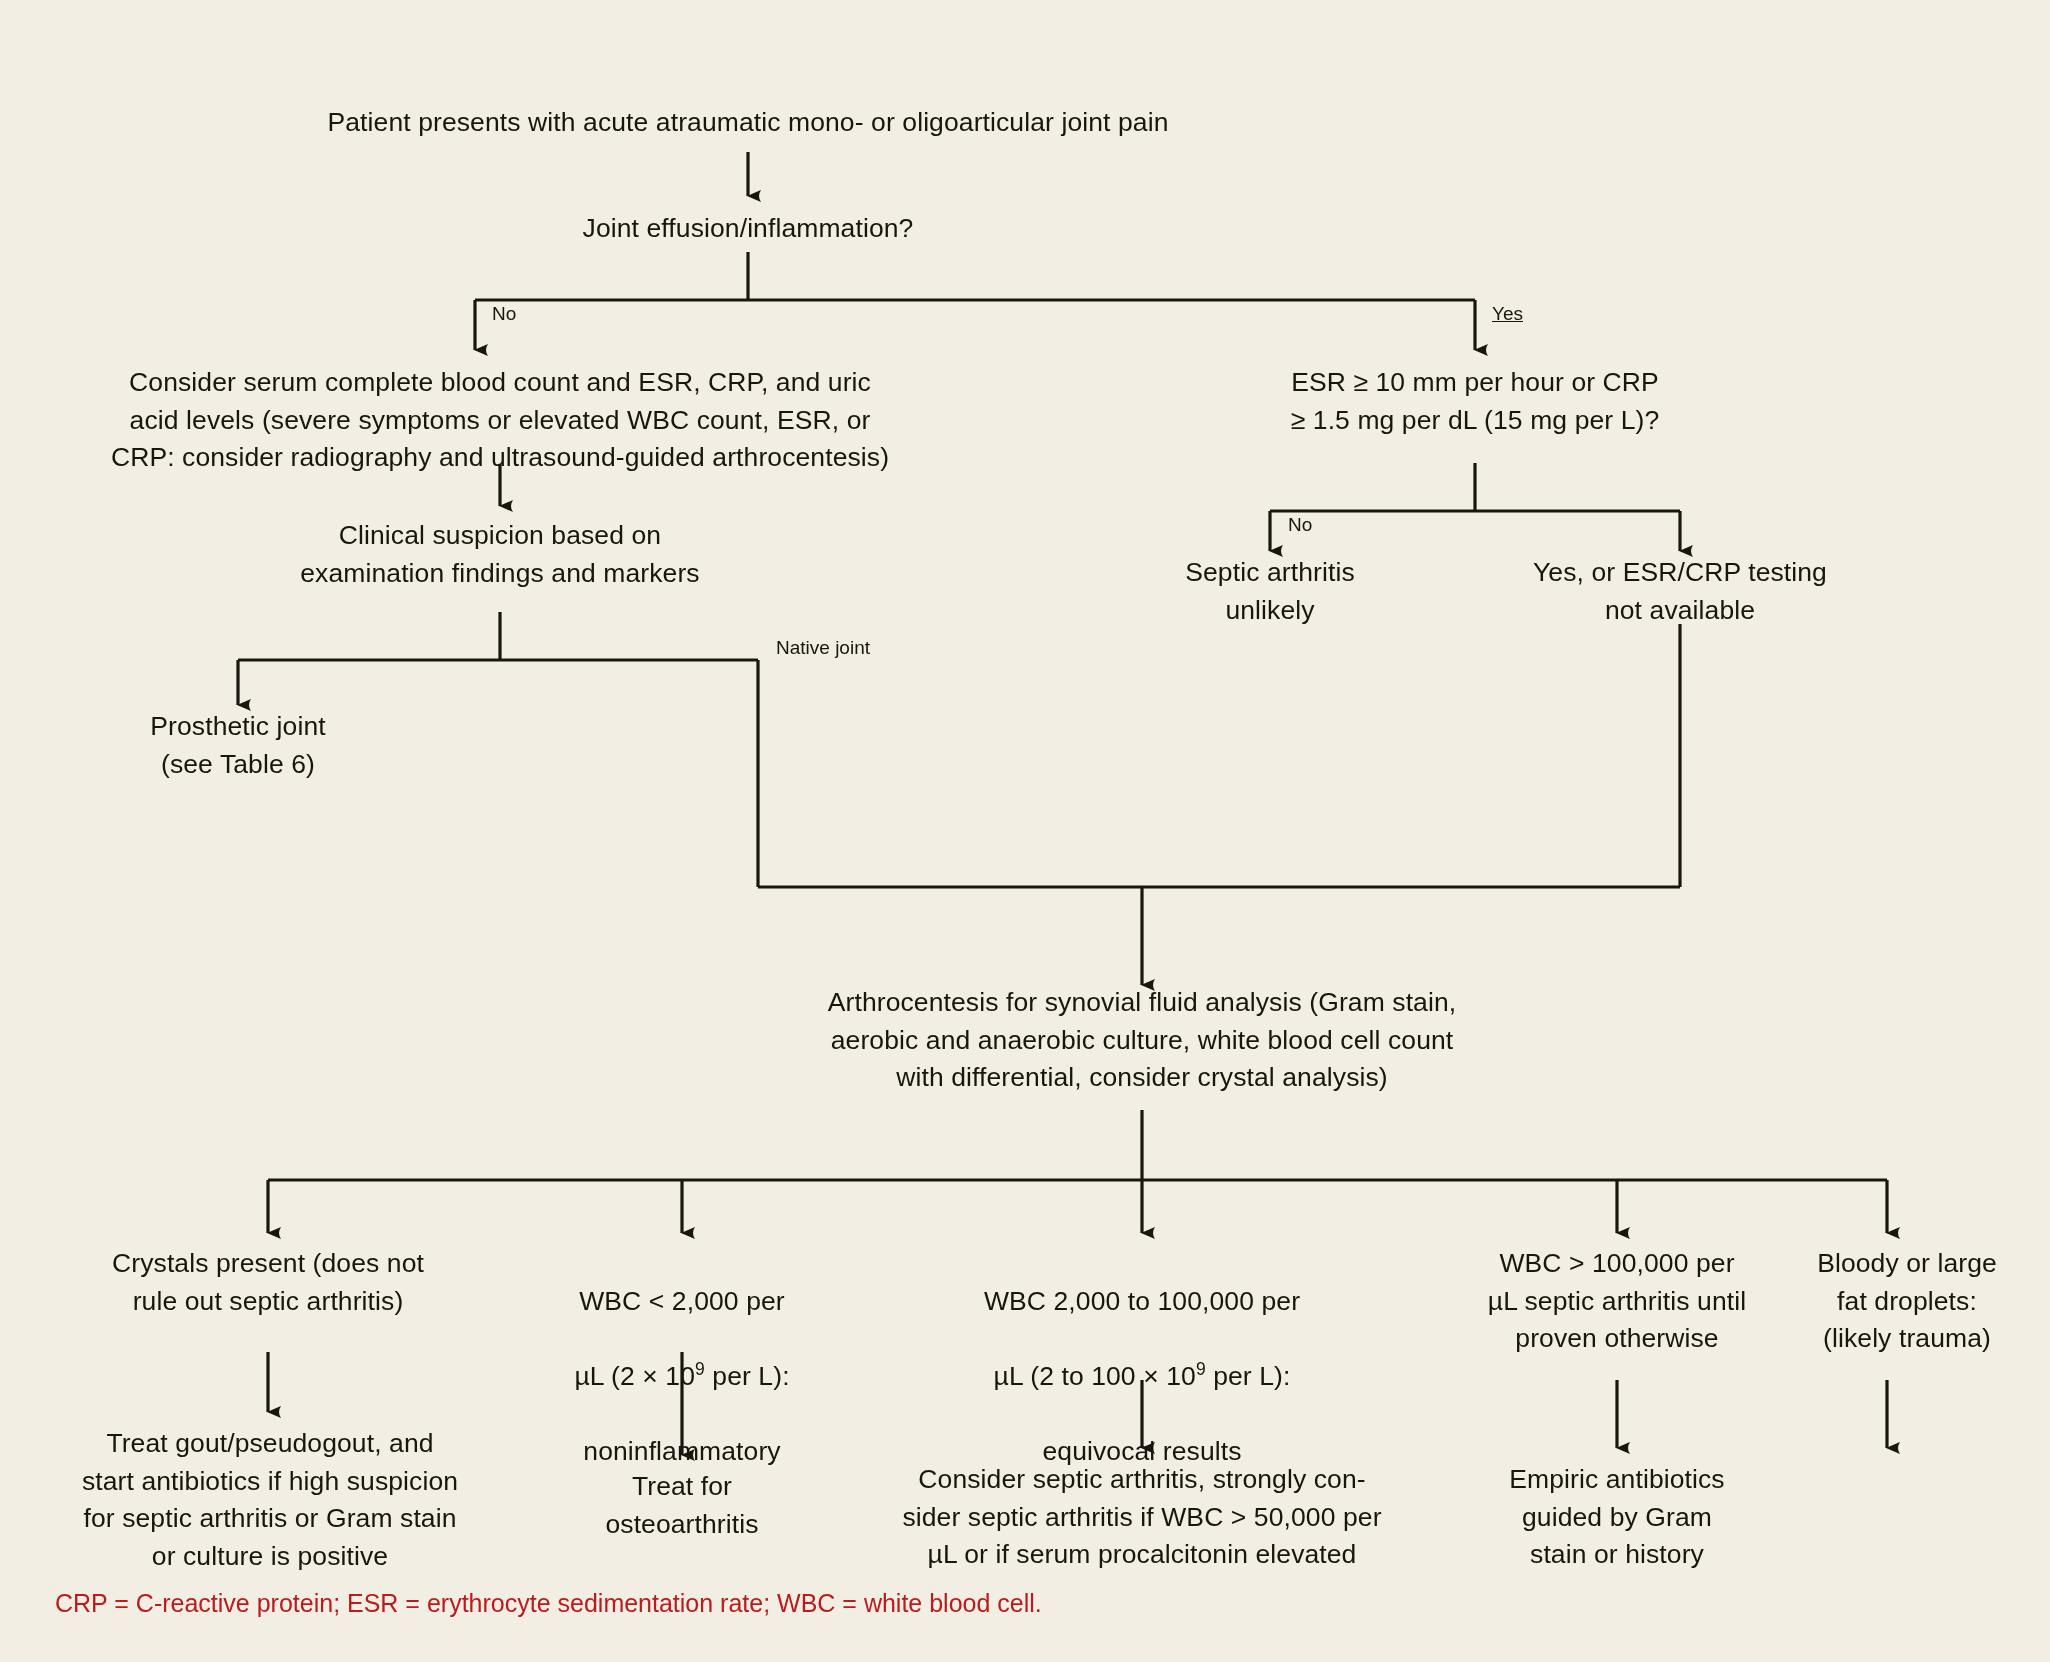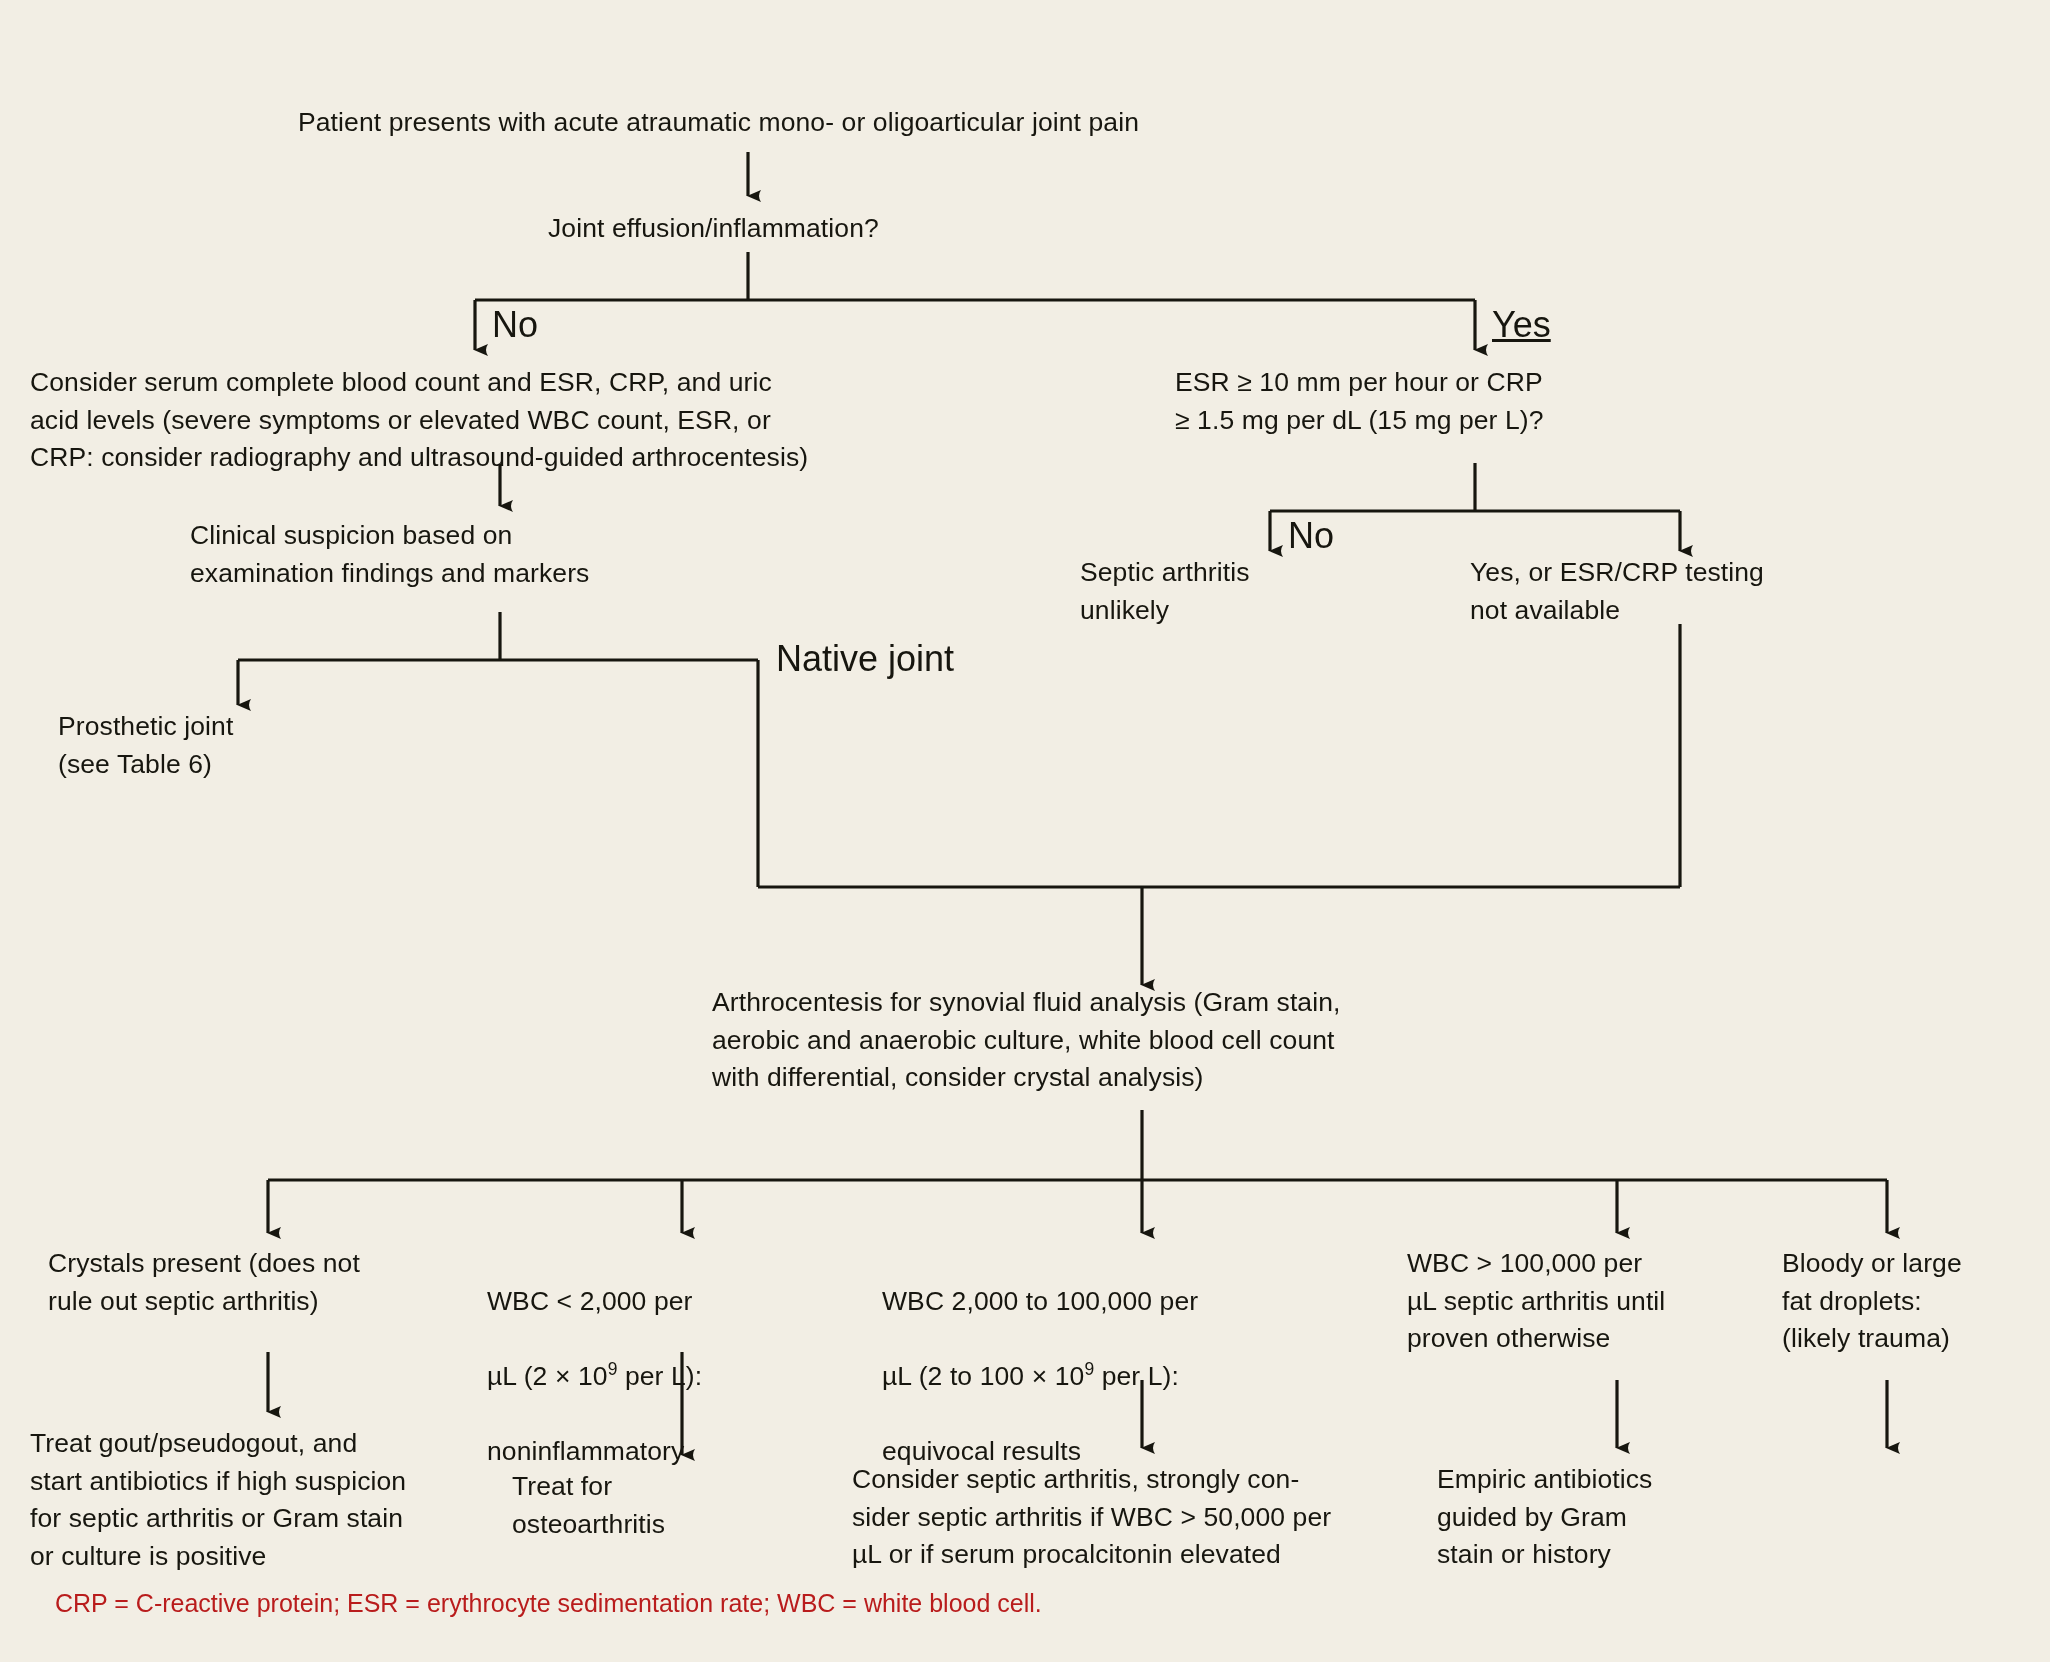--- a/index.html
+++ b/index.html
@@ -19,29 +19,30 @@
   #wires {
     position: absolute;
     left: 0;
     top: 0;
     width: 2050px;
     height: 1662px;
     pointer-events: none;
   }
   .node {
     position: absolute;
+    text-align: center;
     font-size: 26.5px;
     line-height: 1.42;
     color: #17160f;
     white-space: pre-line;
     letter-spacing: 0.1px;
   }
   .edge-label {
     position: absolute;
-    font-size: 36px;
+    font-size: 19px;
     line-height: 1.3;
     color: #17160f;
     white-space: nowrap;
   }
   .footnote {
     position: absolute;
     left: 55px;
     top: 1587px;
     font-size: 25px;
     line-height: 1.3;

